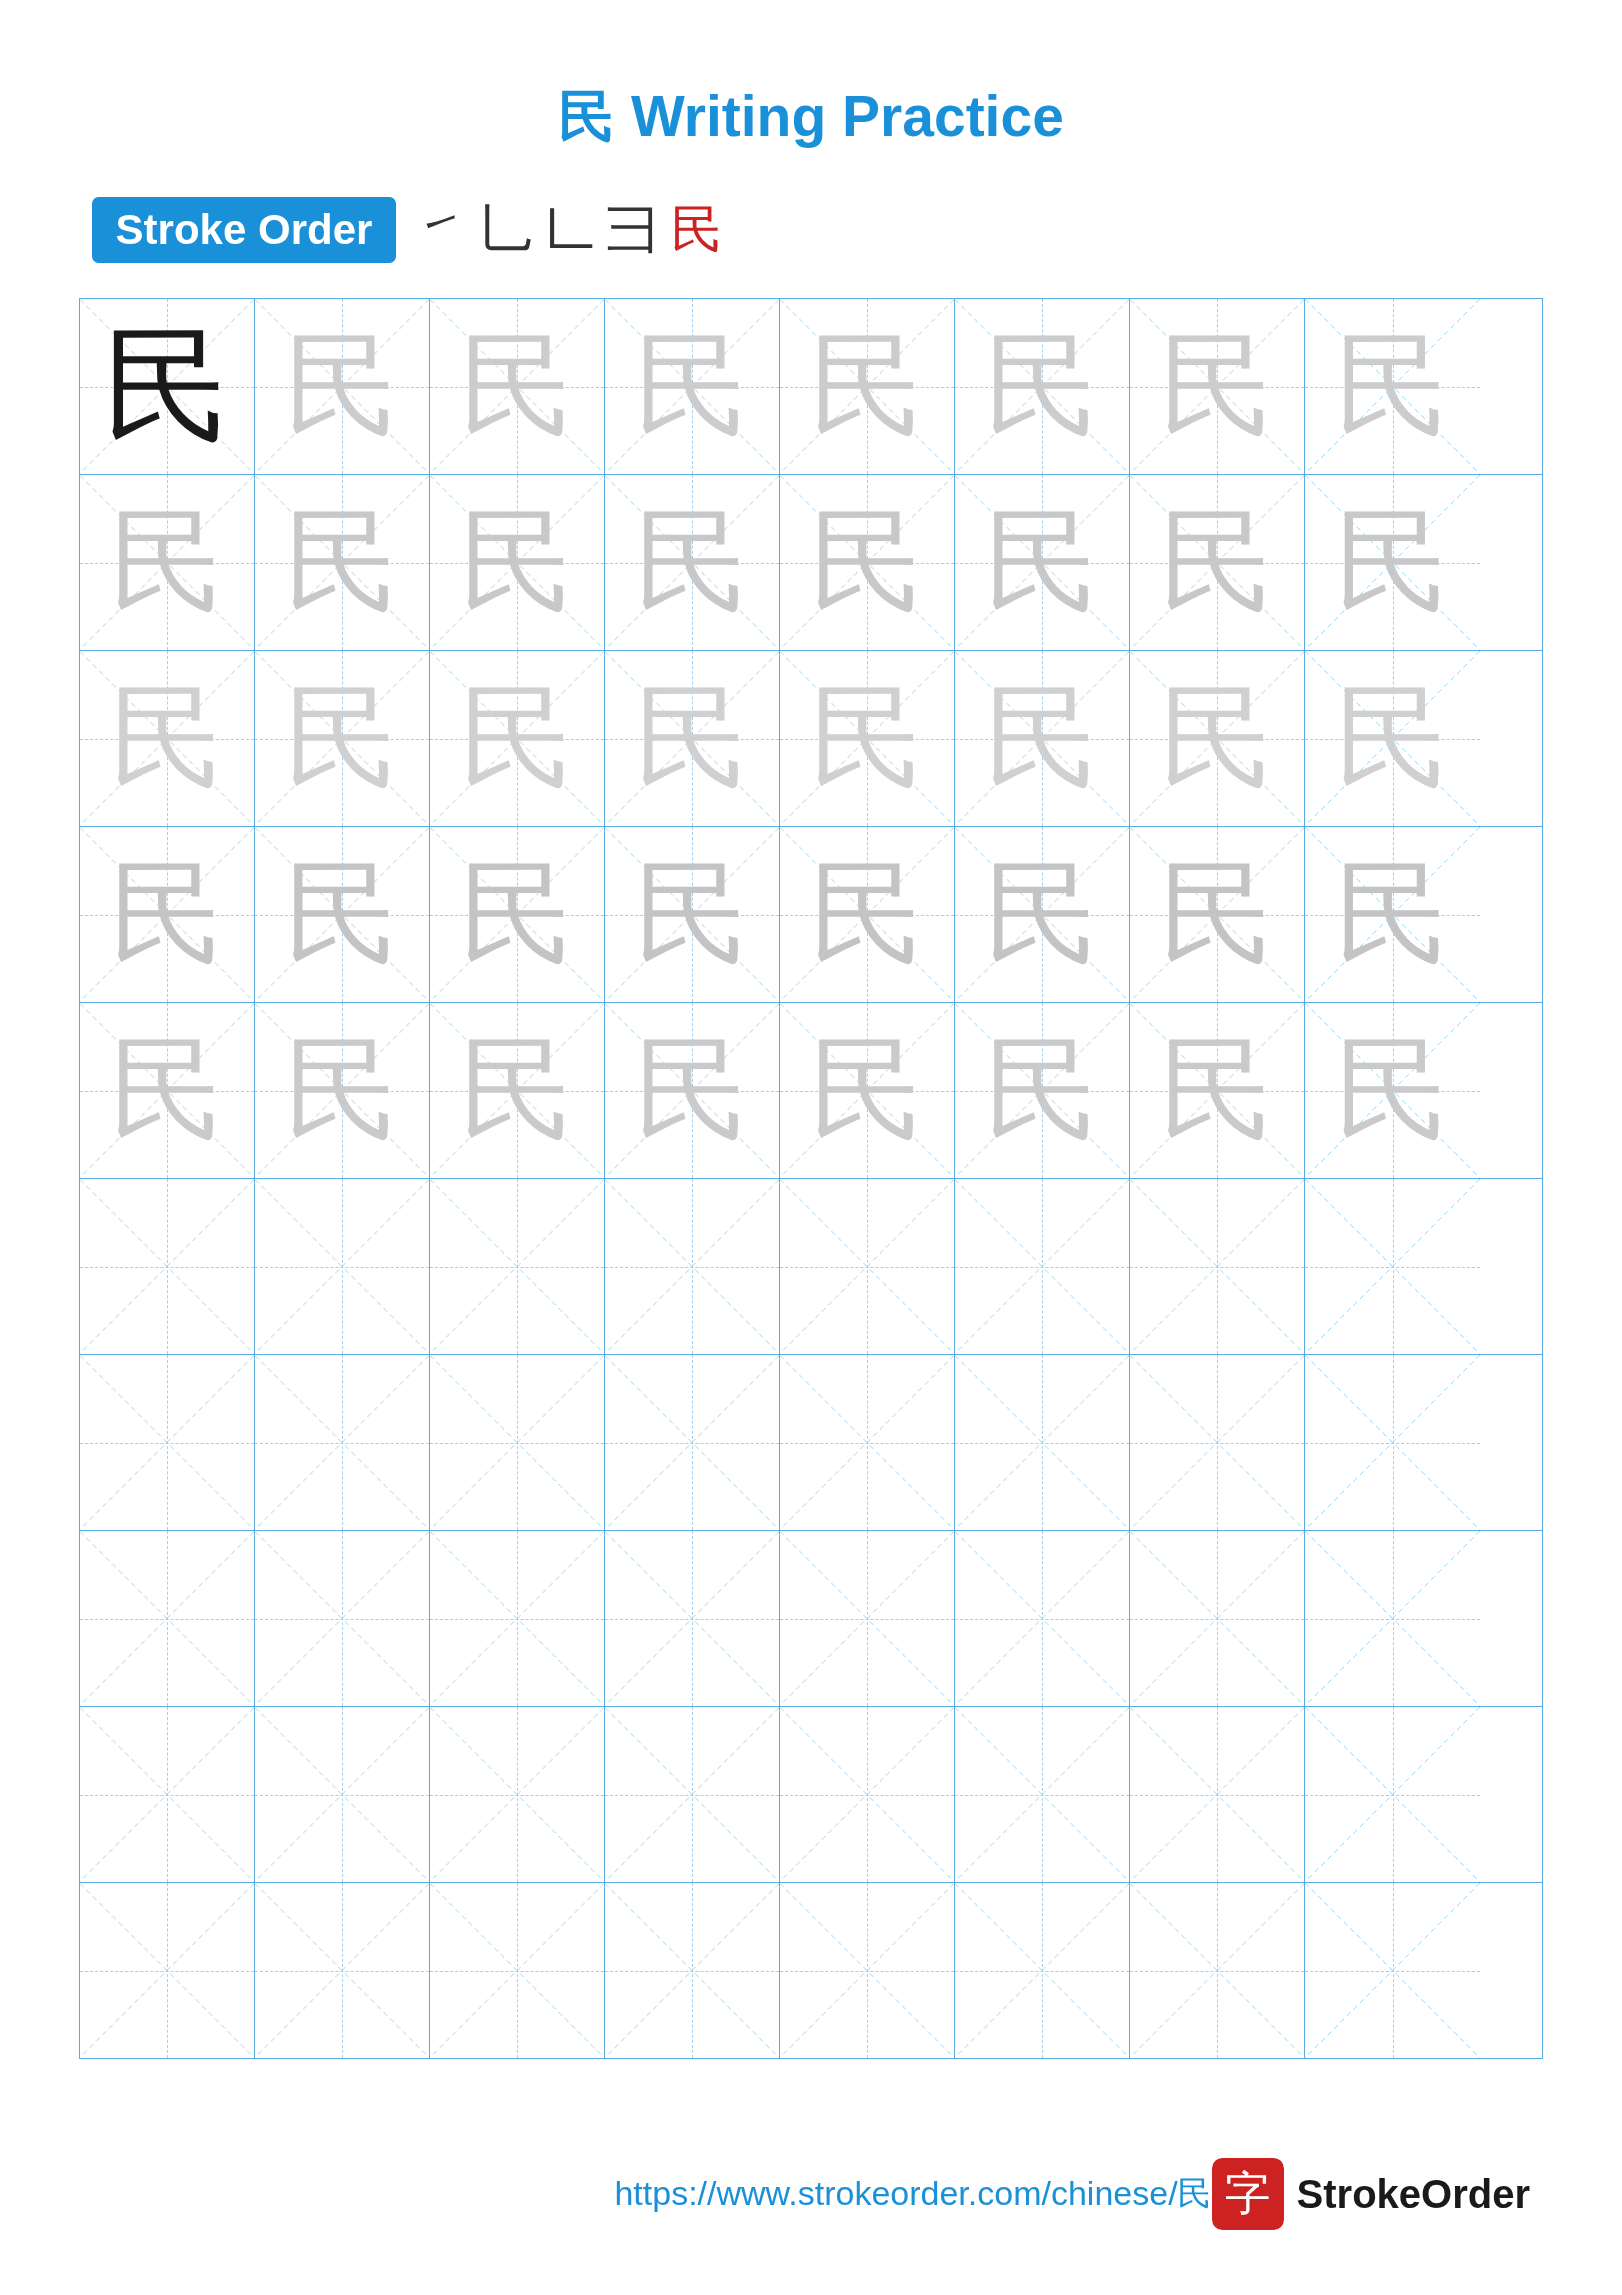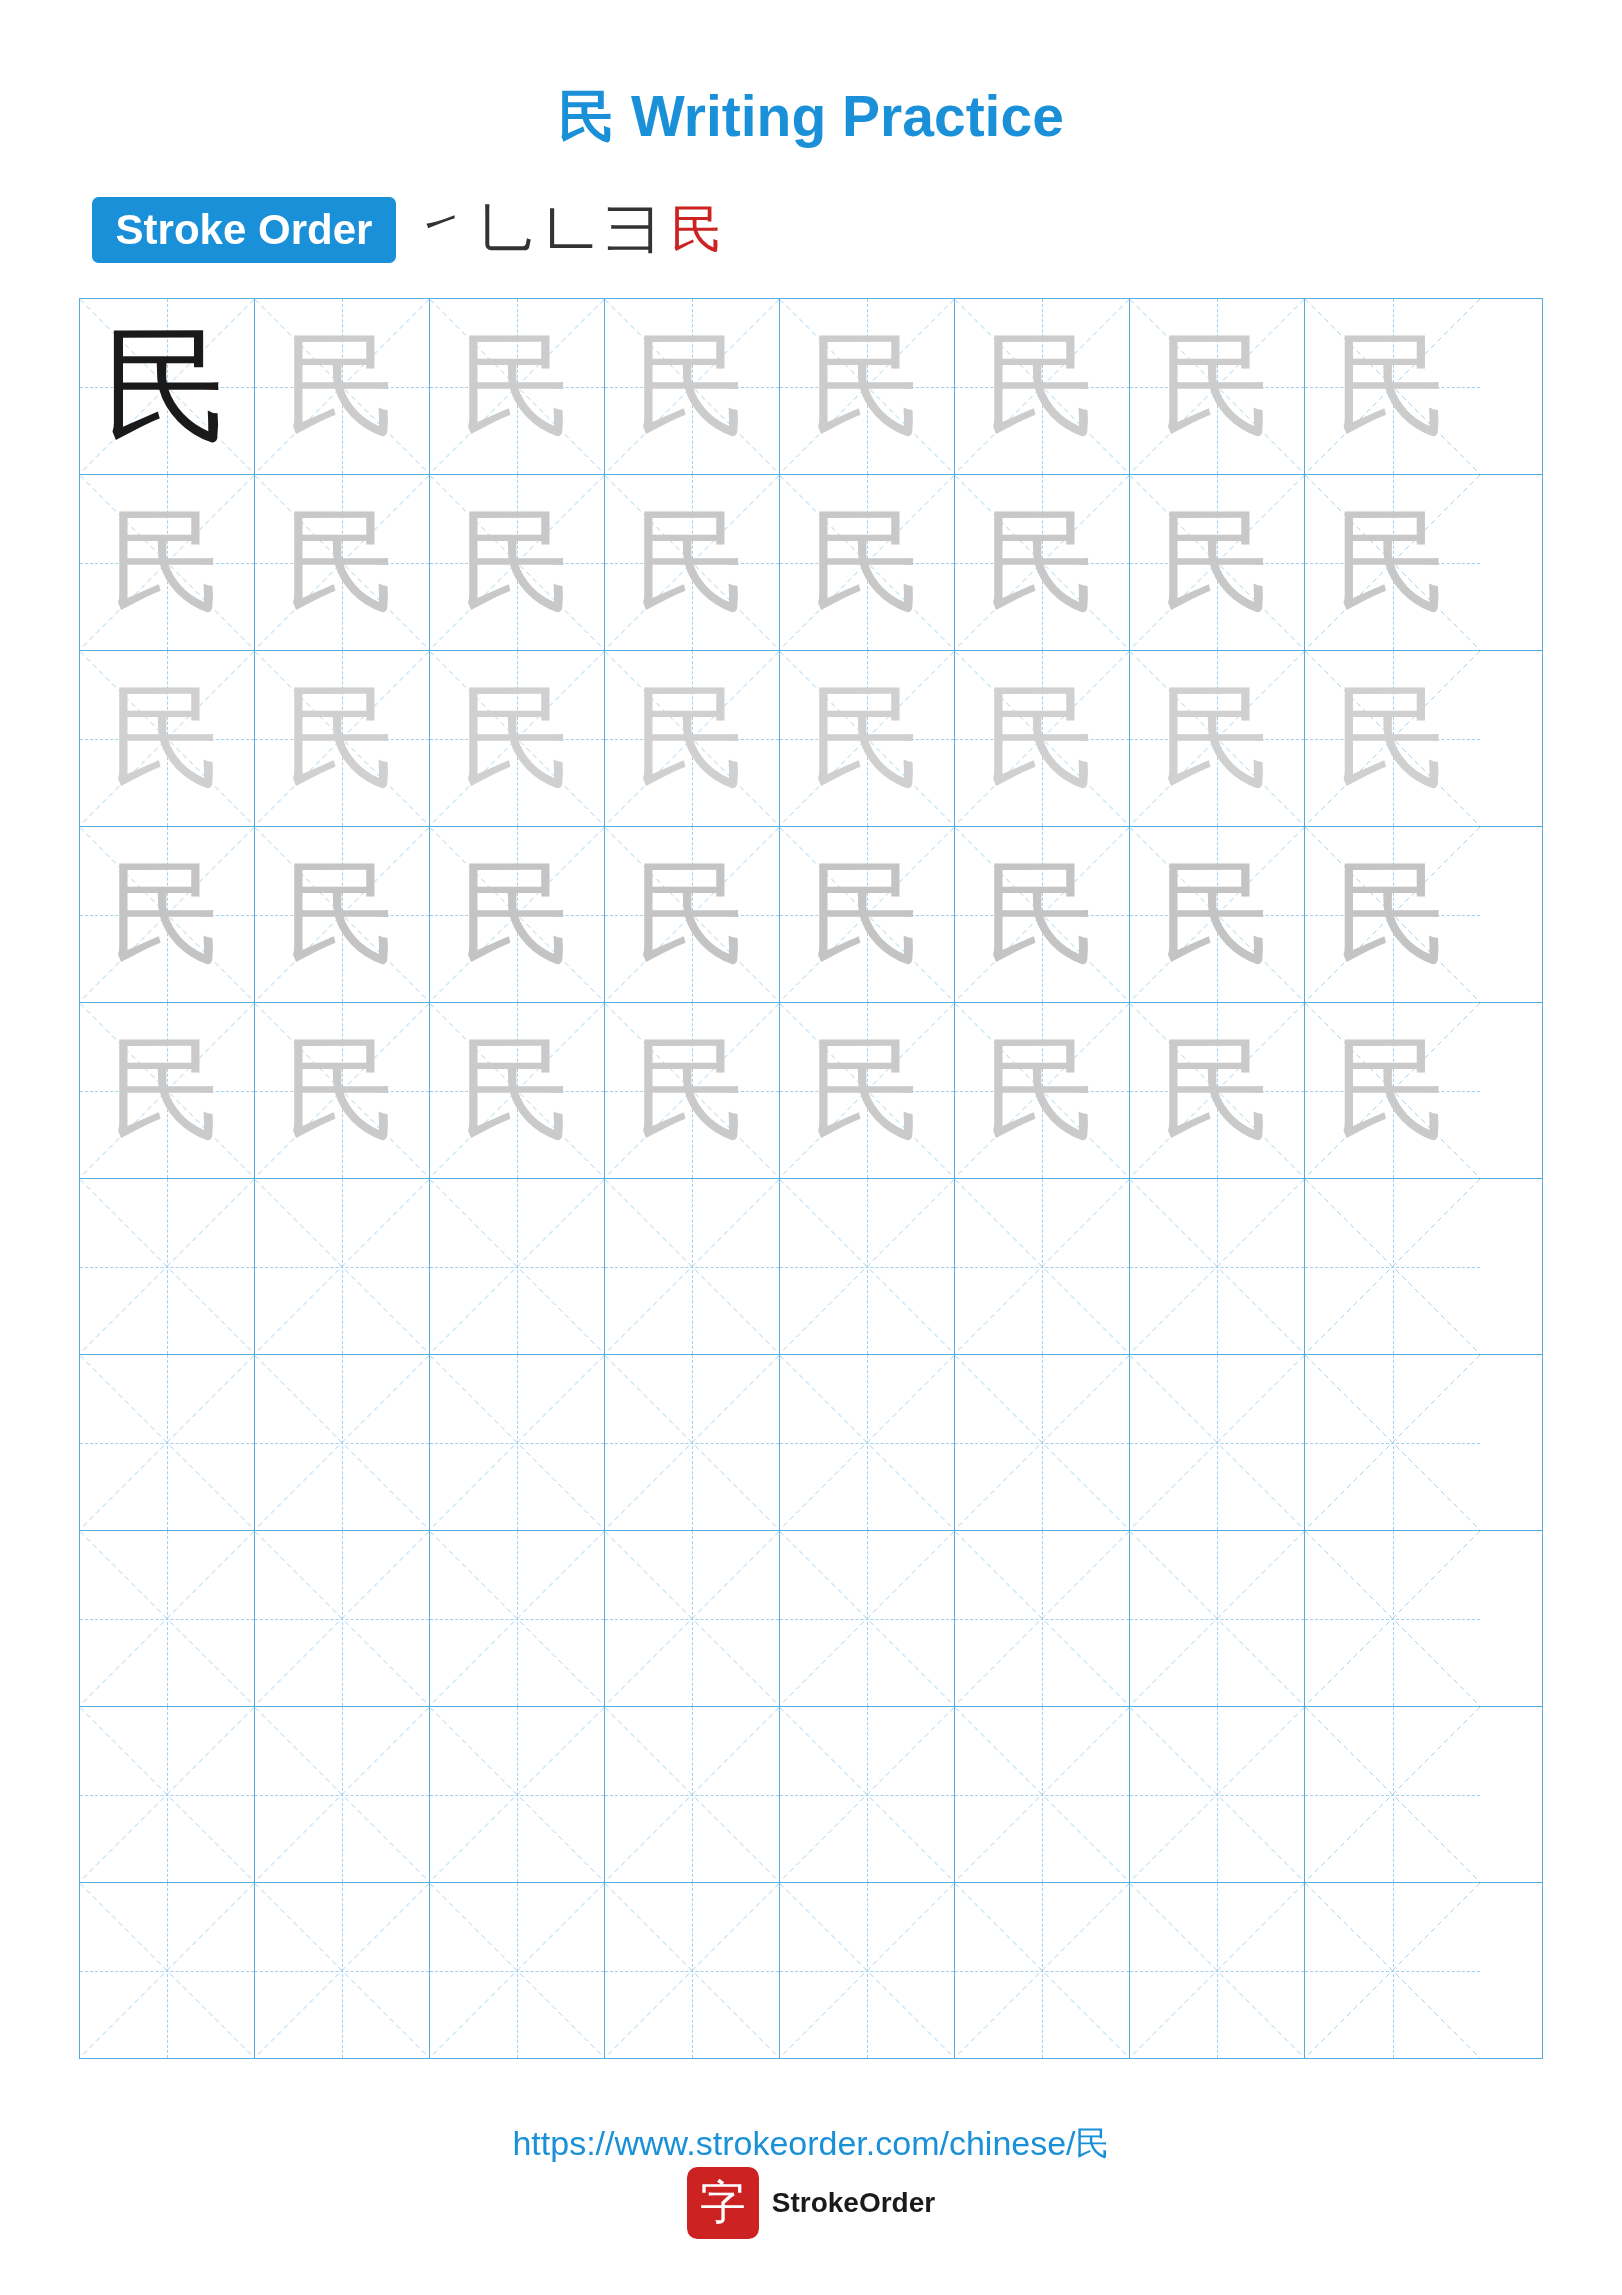--- a/index.html
+++ b/index.html
@@ -133,27 +133,26 @@
       position: relative;
       z-index: 1;
       font-family: serif;
       line-height: 1;
       user-select: none;
     }
 
     
     .footer {
       position: absolute;
-      bottom: 56px;
+      bottom: 65px;
       left: 92px;
       right: 92px;
       display: flex;
       align-items: center;
       justify-content: flex-end;
-      flex-direction: column;
     }
 
     .footer-url {
       font-size: 34px;
       color: #1a90d9;
       font-family: Arial, sans-serif;
     }
 
     .footer-logo {
       display: flex;
@@ -168,21 +167,21 @@
       border-radius: 10.5px;
       display: flex;
       align-items: center;
       justify-content: center;
       font-size: 46px;
       color: white;
       font-family: serif;
     }
 
     .footer-logo-text {
-      font-size: 28px;
+      font-size: 40px;
       font-weight: bold;
       color: #1a1a1a;
       font-family: Arial, sans-serif;
     }
   </style>
 </head>
 <body>
 
 <div class="page-title">
   <span class="char">民</span><span> Writing Practice</span>

